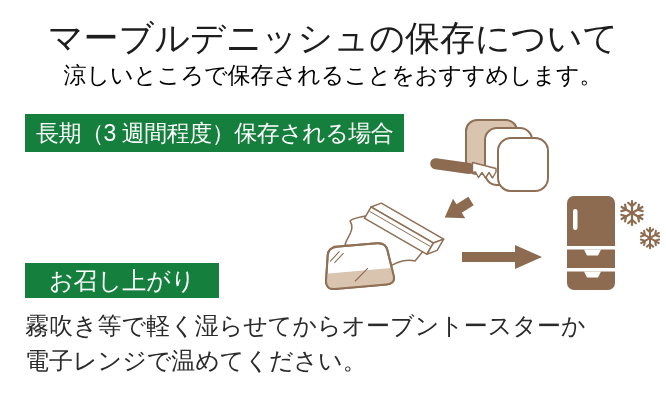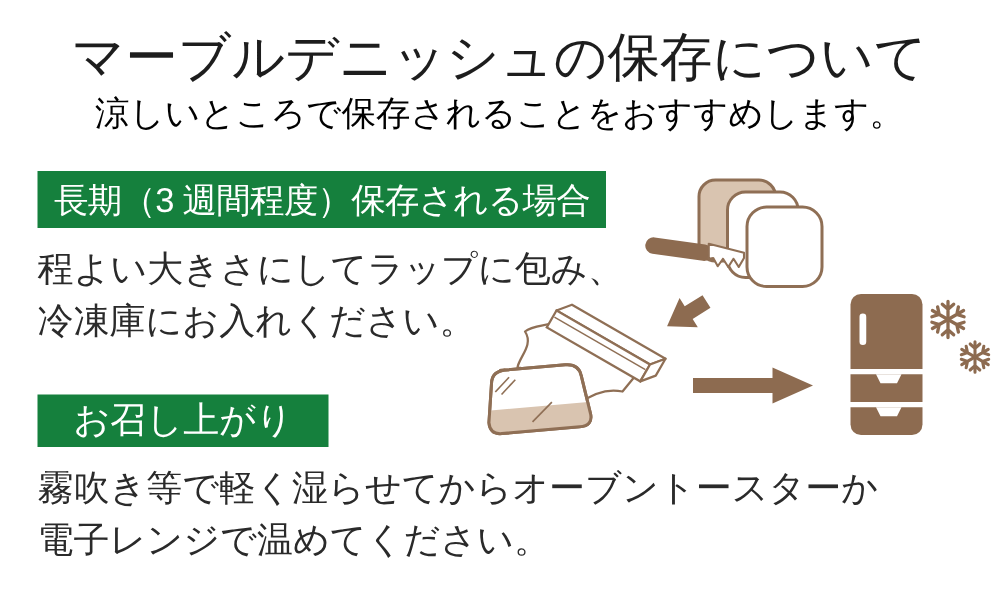--- a/index.html
+++ b/index.html
@@ -16,22 +16,21 @@
 </style>
 </head>
 <body>
 
 <div class="page">
   <h1 class="title">マーブルデニッシュの保存について</h1>
   <p class="subtitle">涼しいところで保存されることをおすすめします。</p>
 
   <div class="heading heading1">長期（3 週間程度）保存される場合</div>
   <p class="body-text body1">
-    <span>程よい大きさにしてラップに包み、</span><br>
-    <span>冷凍庫にお入れください。</span>
+    <br>
   </p>
 
   <div class="heading heading2">お召し上がり</div>
   <p class="body-text body2">
     <span>霧吹き等で軽く湿らせてからオーブントースターか</span><br>
     <span>電子レンジで温めてください。</span>
   </p>
 
   <svg class="illus" width="346" height="200" viewBox="320 102 346 200">
     <defs>

